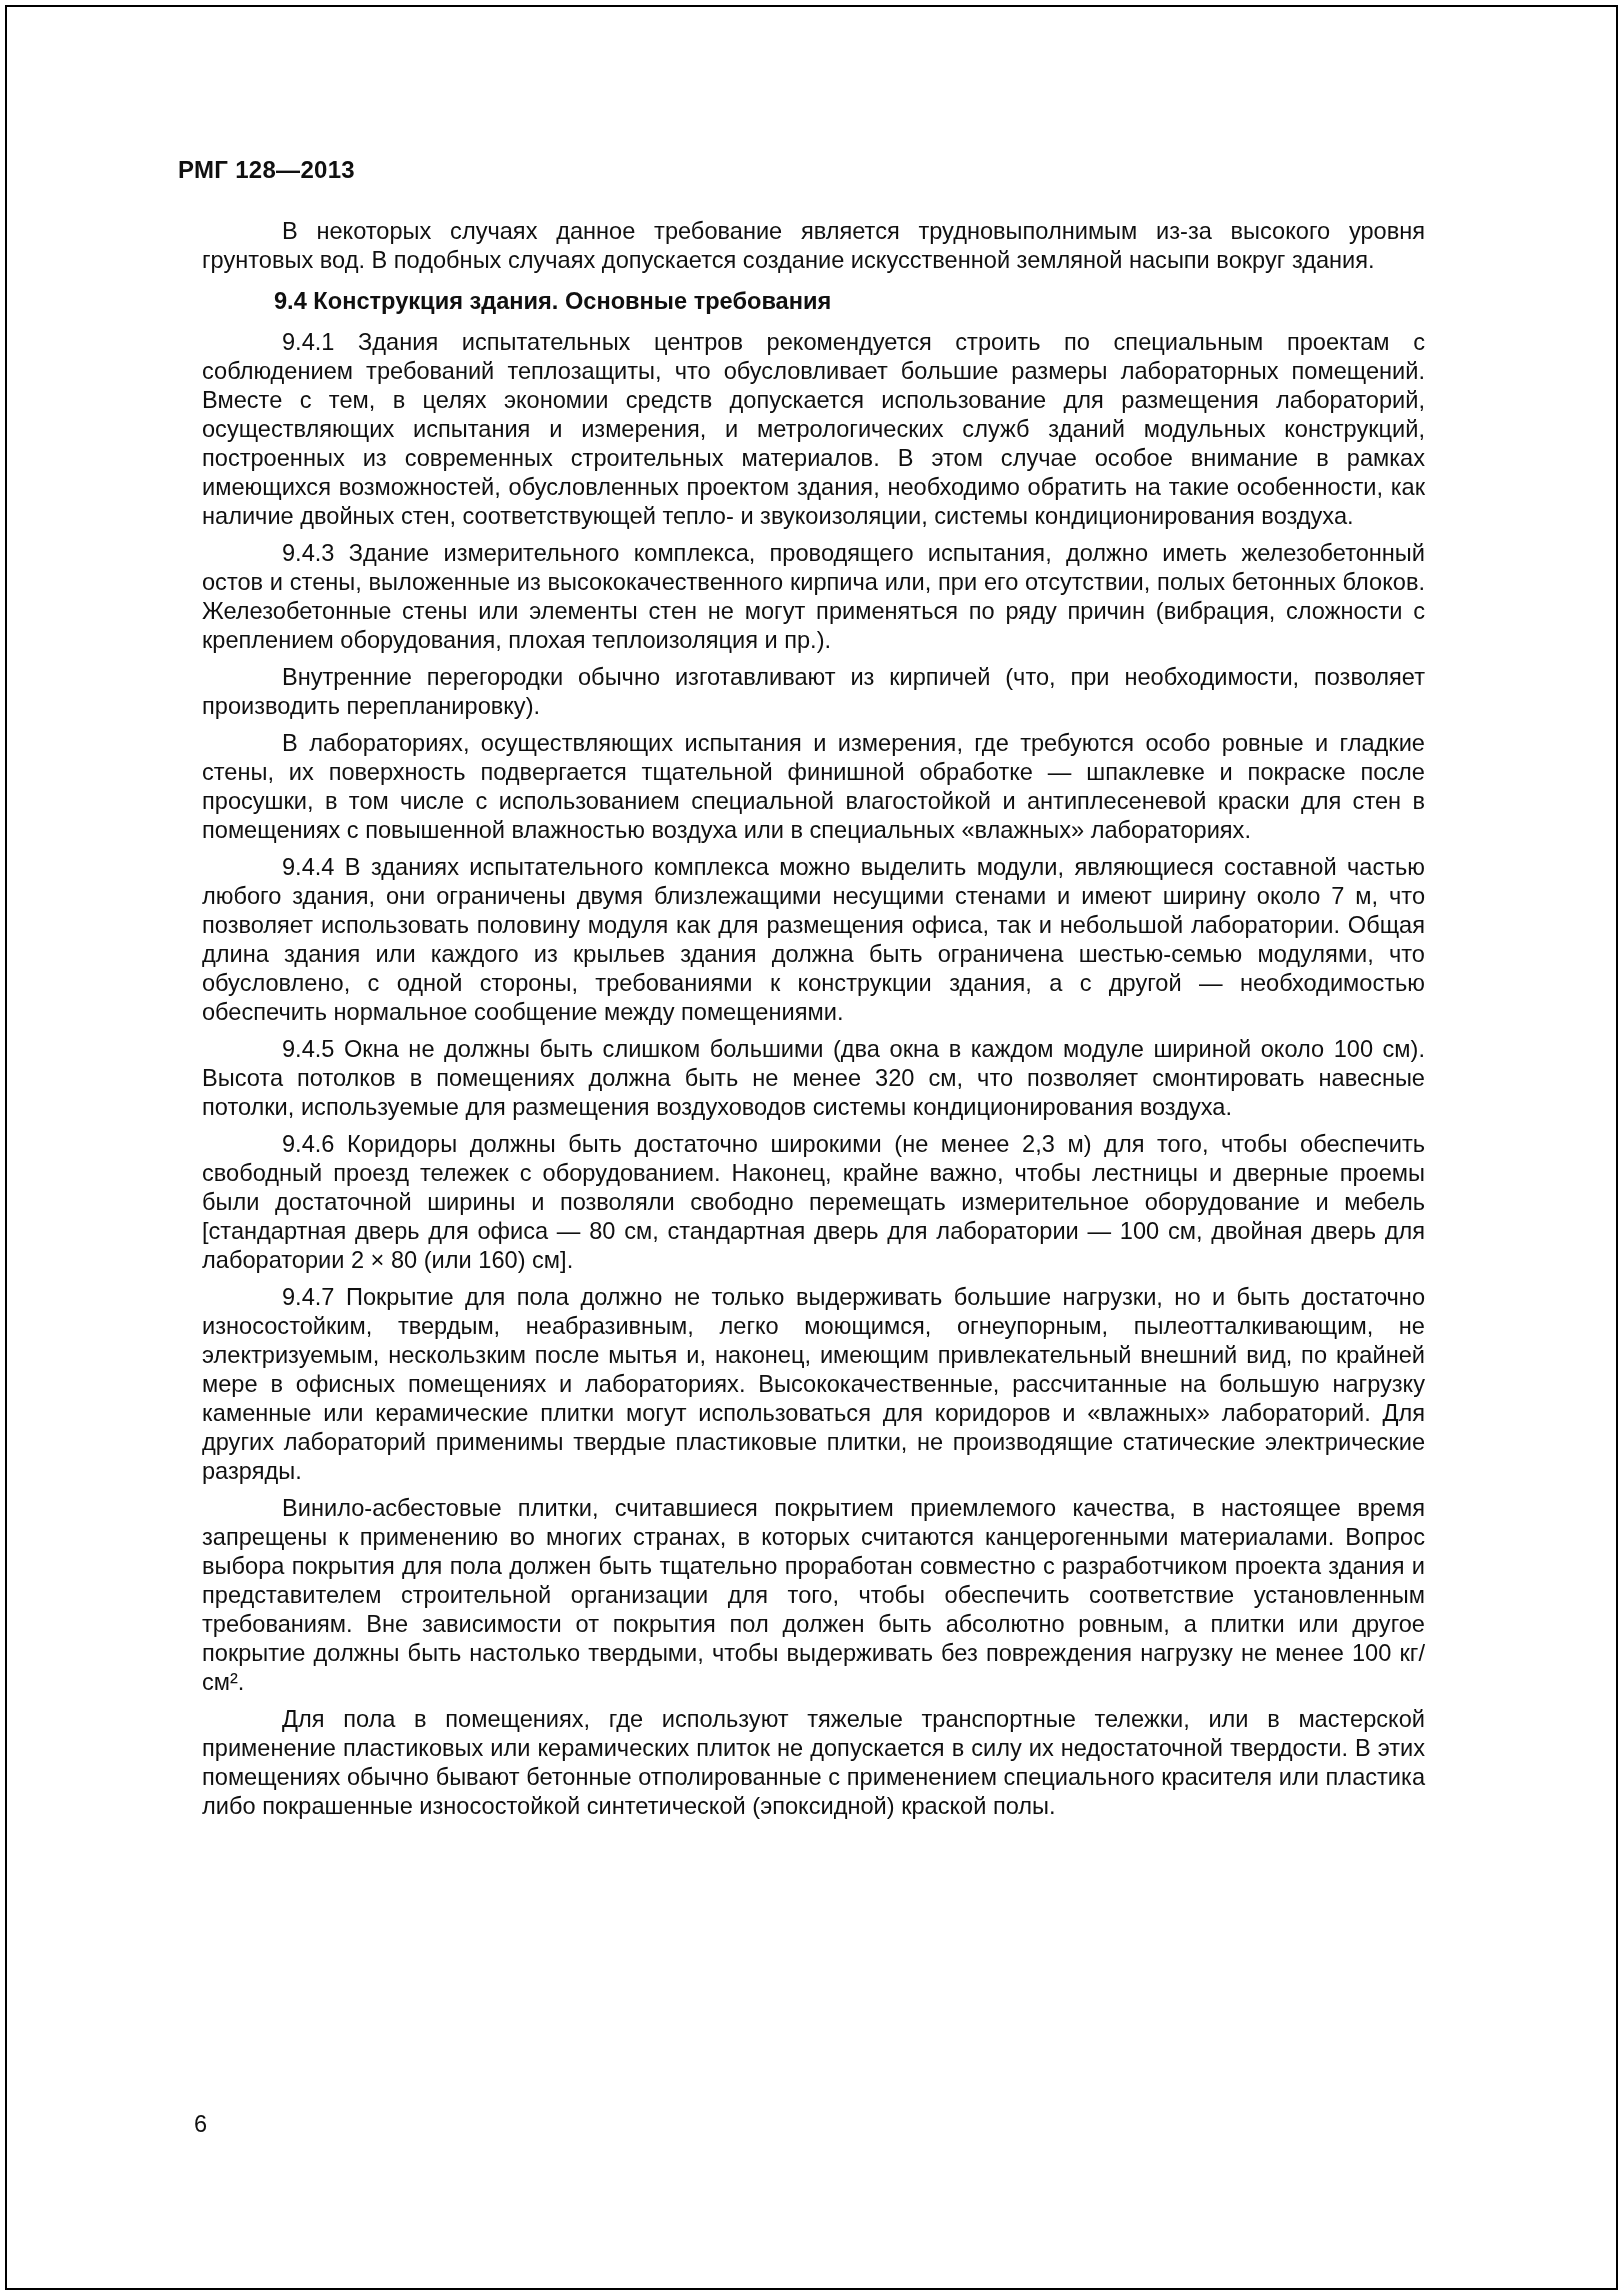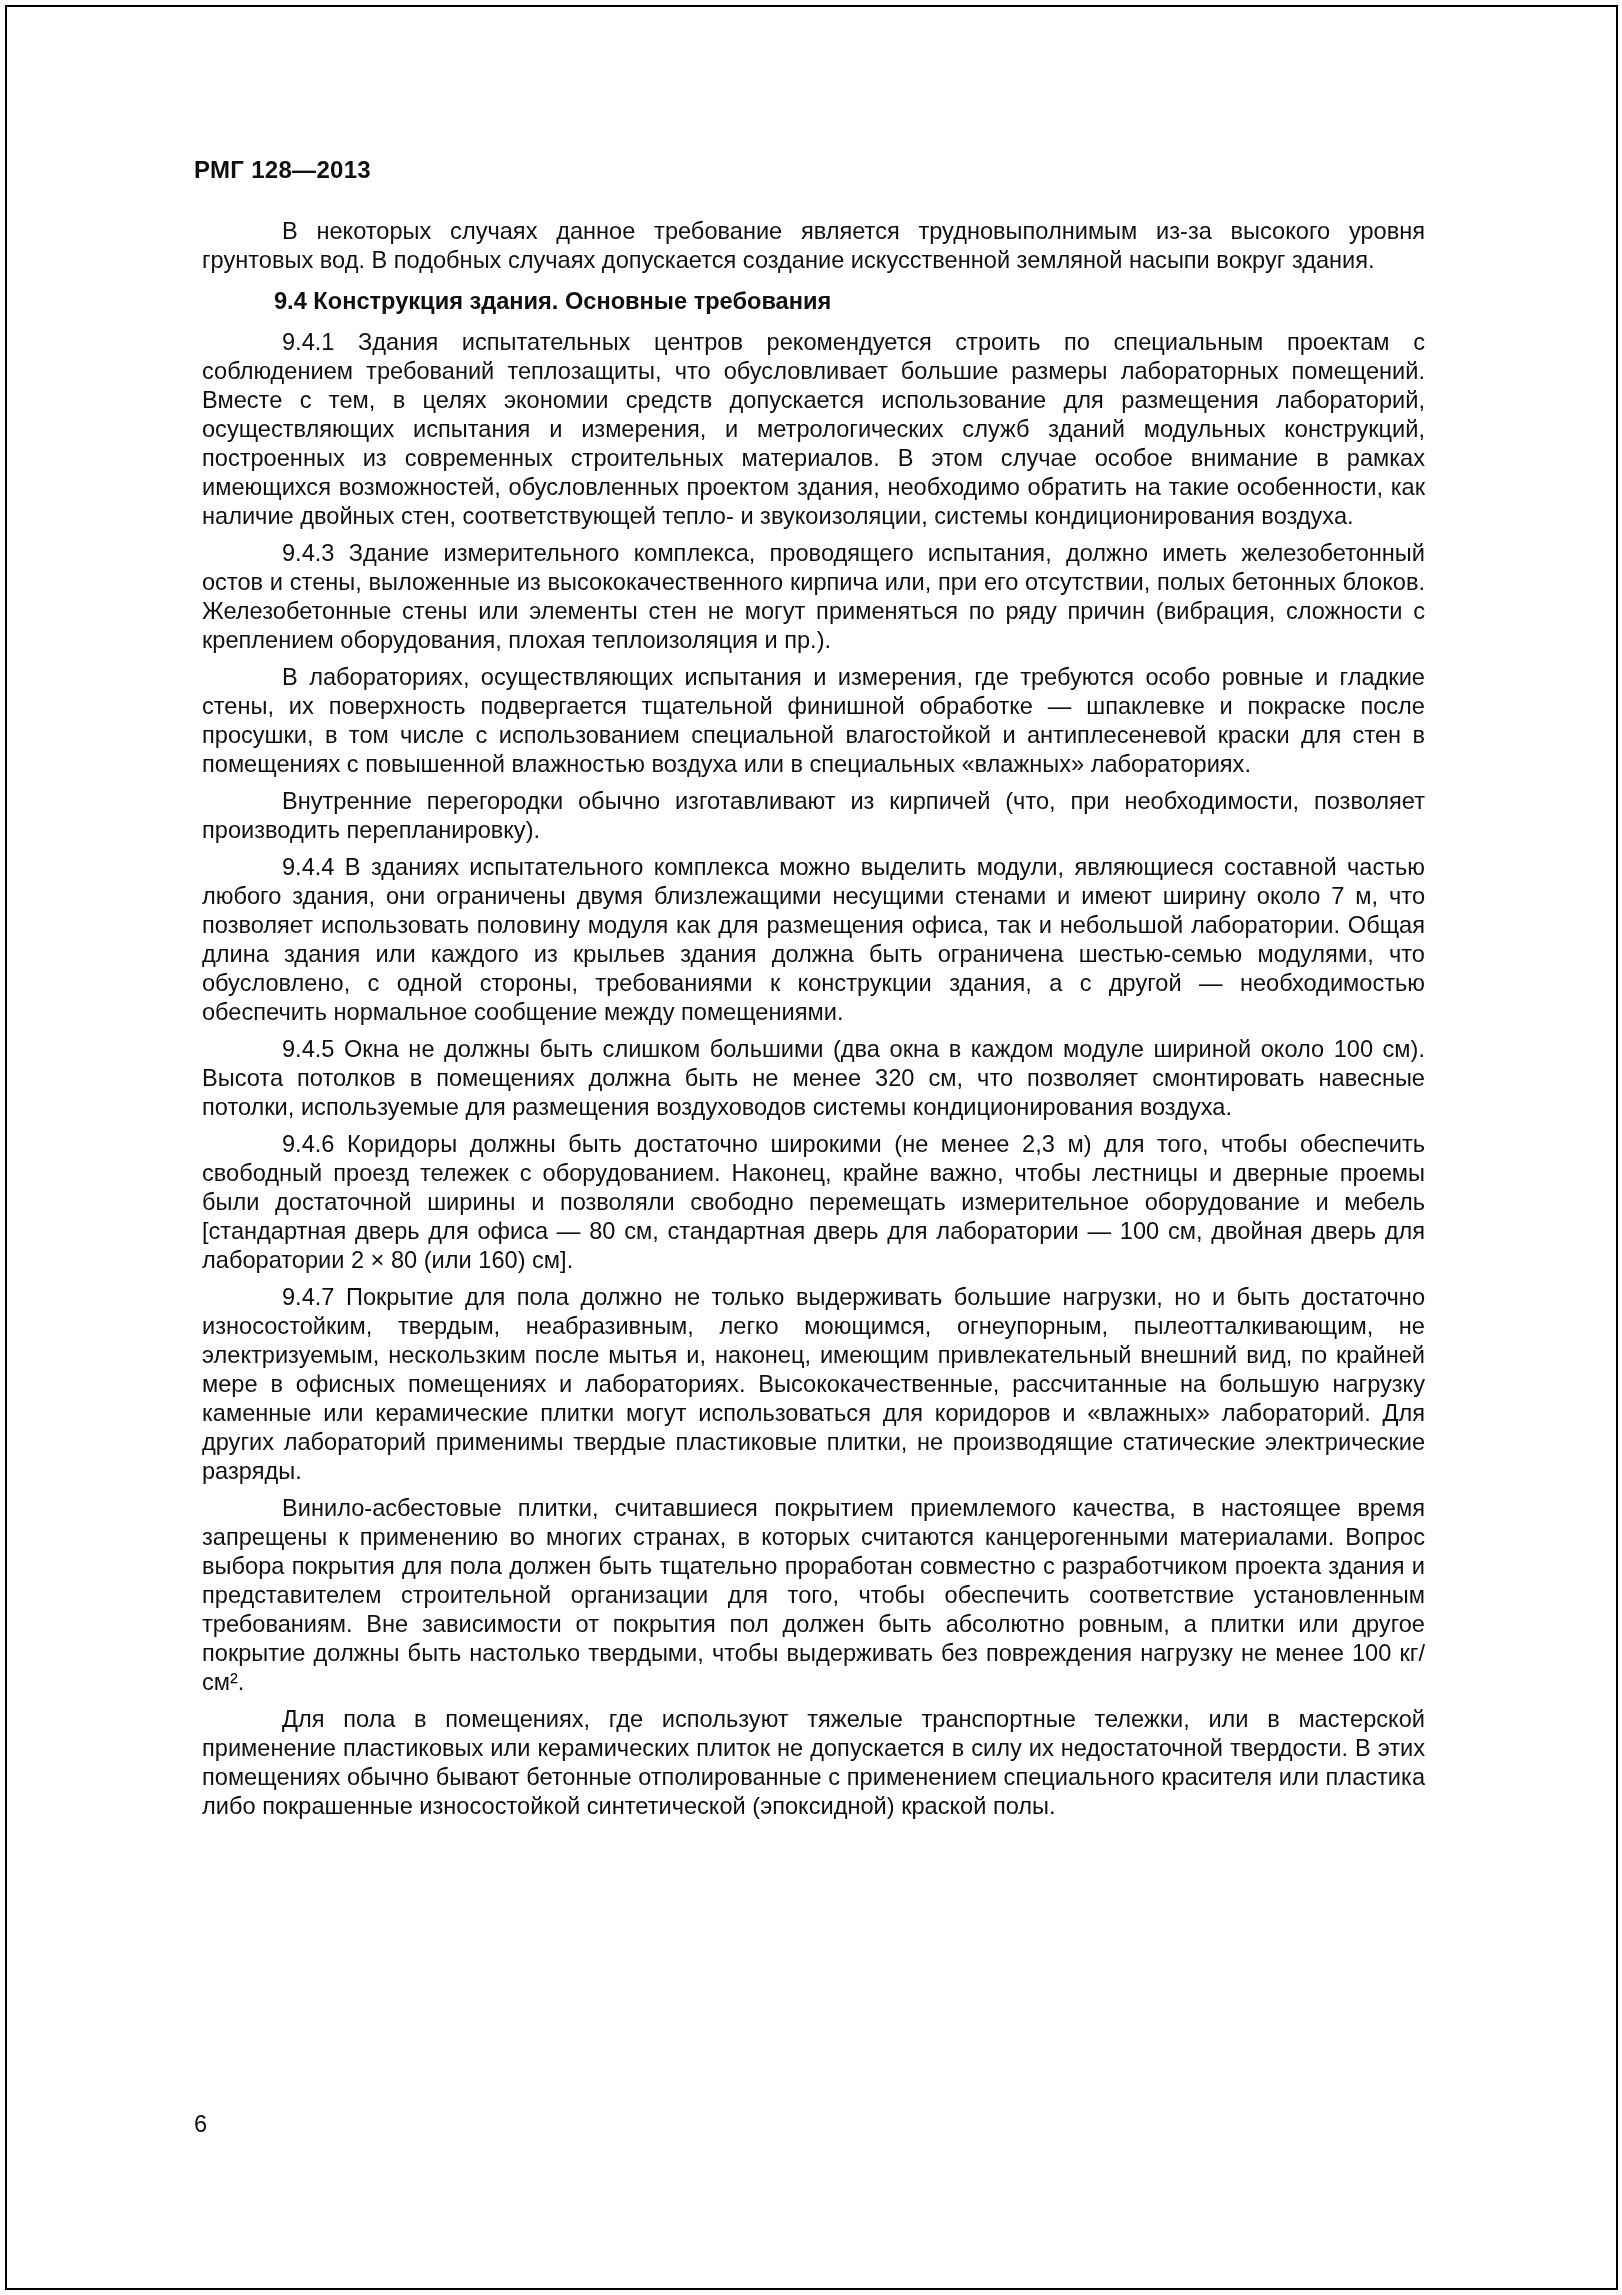--- a/index.html
+++ b/index.html
@@ -17,21 +17,21 @@
     overflow: hidden;
   }
   .page-frame {
     position: absolute;
     inset: 5.2px;
     border: 2px solid #000000;
     pointer-events: none;
   }
   .doc-header {
     position: absolute;
-    left: 194px;
+    left: 178px;
     top: 156px;
     font-size: 24px;
     font-weight: bold;
     letter-spacing: 0.3px;
   }
   .doc-body {
     position: absolute;
     left: 194px;
     top: 209px;
     width: 1239px;
@@ -70,23 +70,23 @@
   <div class="doc-body">
     <p>В некоторых случаях данное требование является трудновыполнимым из-за высокого уровня грунтовых вод. В подобных случаях допускается создание искусственной земляной насыпи вокруг здания.</p>
 
     <h2 class="section-heading">9.4  Конструкция здания. Основные требования</h2>
 
     <p>9.4.1  Здания испытательных центров рекомендуется строить по специальным проектам с соблюдением требований теплозащиты, что обусловливает большие размеры лабораторных помещений. Вместе с тем, в целях экономии средств допускается использование для размещения лабораторий, осуществляющих испытания и измерения, и метрологических служб зданий модульных конструкций, построенных из современных строительных материалов. В этом случае особое внимание в рамках имеющихся возможностей, обусловленных проектом здания, необходимо обратить на такие особенности, как наличие двойных стен, соответствующей тепло- и звукоизоляции, системы кондиционирования воздуха.</p>
 
 
     <p>9.4.3  Здание измерительного комплекса, проводящего испытания, должно иметь железобетонный остов и стены, выложенные из высококачественного кирпича или, при его отсутствии, полых бетонных блоков. Железобетонные стены или элементы стен не могут применяться по ряду причин (вибрация, сложности с креплением оборудования, плохая теплоизоляция и пр.).</p>
 
+    <p>Внутренние перегородки обычно изготавливают из кирпичей (что, при необходимости, позволяет производить перепланировку).</p>
+
     <p>В лабораториях, осуществляющих испытания и измерения, где требуются особо ровные и гладкие стены, их поверхность подвергается тщательной финишной обработке — шпаклевке и покраске после просушки, в том числе с использованием специальной влагостойкой и антиплесеневой краски для стен в помещениях с повышенной влажностью воздуха или в специальных «влажных» лабораториях.</p>
-
-    <p>Внутренние перегородки обычно изготавливают из кирпичей (что, при необходимости, позволяет производить перепланировку).</p>
 
     <p>9.4.4  В зданиях испытательного комплекса можно выделить модули, являющиеся составной частью любого здания, они ограничены двумя близлежащими несущими стенами и имеют ширину около 7 м, что позволяет использовать половину модуля как для размещения офиса, так и небольшой лаборатории. Общая длина здания или каждого из крыльев здания должна быть ограничена шестью-семью модулями, что обусловлено, с одной стороны, требованиями к конструкции здания, а с другой — необходимостью обеспечить нормальное сообщение между помещениями.</p>
 
     <p>9.4.5  Окна не должны быть слишком большими (два окна в каждом модуле шириной около 100 см). Высота потолков в помещениях должна быть не менее 320 см, что позволяет смонтировать навесные потолки, используемые для размещения воздуховодов системы кондиционирования воздуха.</p>
 
     <p>9.4.6  Коридоры должны быть достаточно широкими (не менее 2,3 м) для того, чтобы обеспечить свободный проезд тележек с оборудованием. Наконец, крайне важно, чтобы лестницы и дверные проемы были достаточной ширины и позволяли свободно перемещать измерительное оборудование и мебель [стандартная дверь для офиса — 80 см, стандартная дверь для лаборатории — 100 см, двойная дверь для лаборатории 2 × 80 (или 160) см].</p>
 
     <p>9.4.7  Покрытие для пола должно не только выдерживать большие нагрузки, но и быть достаточно износостойким, твердым, неабразивным, легко моющимся, огнеупорным, пылеотталкивающим, не электризуемым, нескользким после мытья и, наконец, имеющим привлекательный внешний вид, по крайней мере в офисных помещениях и лабораториях. Высококачественные, рассчитанные на большую нагрузку каменные или керамические плитки могут использоваться для коридоров и «влажных» лабораторий. Для других лабораторий применимы твердые пластиковые плитки, не производящие статические электрические разряды.</p>
 
     <p>Винило-асбестовые плитки, считавшиеся покрытием приемлемого качества, в настоящее время запрещены к применению во многих странах, в которых считаются канцерогенными материалами. Вопрос выбора покрытия для пола должен быть тщательно проработан совместно с разработчиком проекта здания и представителем строительной организации для того, чтобы обеспечить соответствие установленным требованиям. Вне зависимости от покрытия пол должен быть абсолютно ровным, а плитки или другое покрытие должны быть настолько твердыми, чтобы выдерживать без повреждения нагрузку не менее 100 кг/см².</p>

